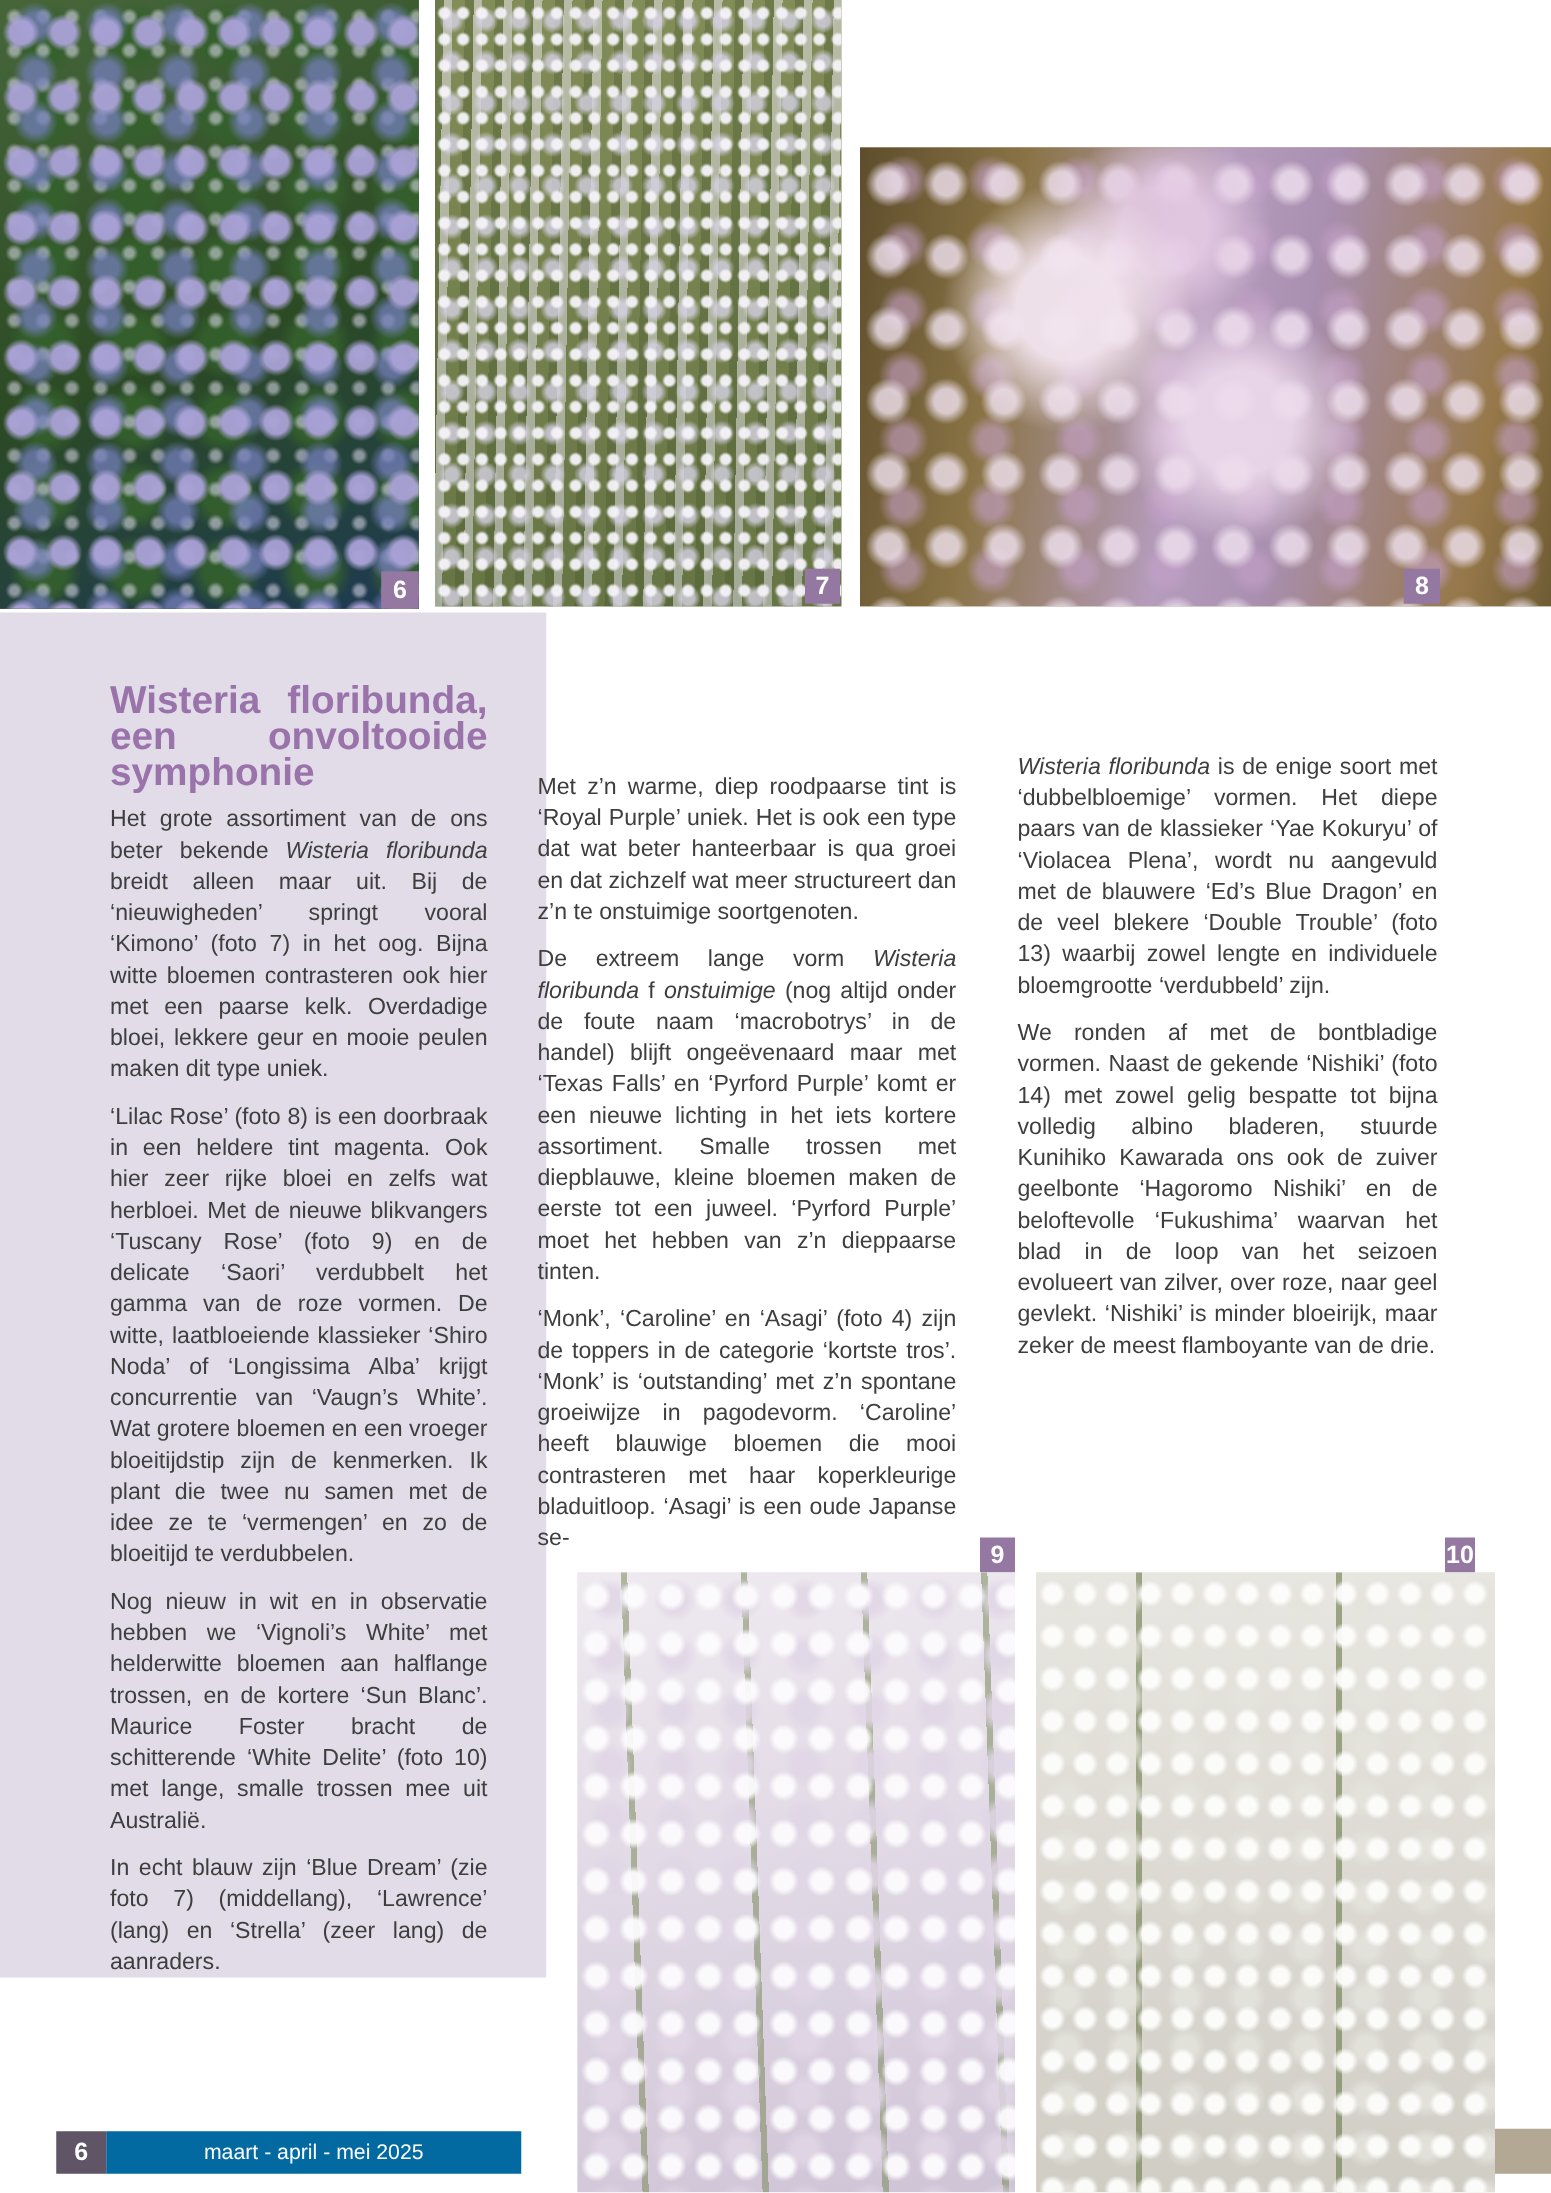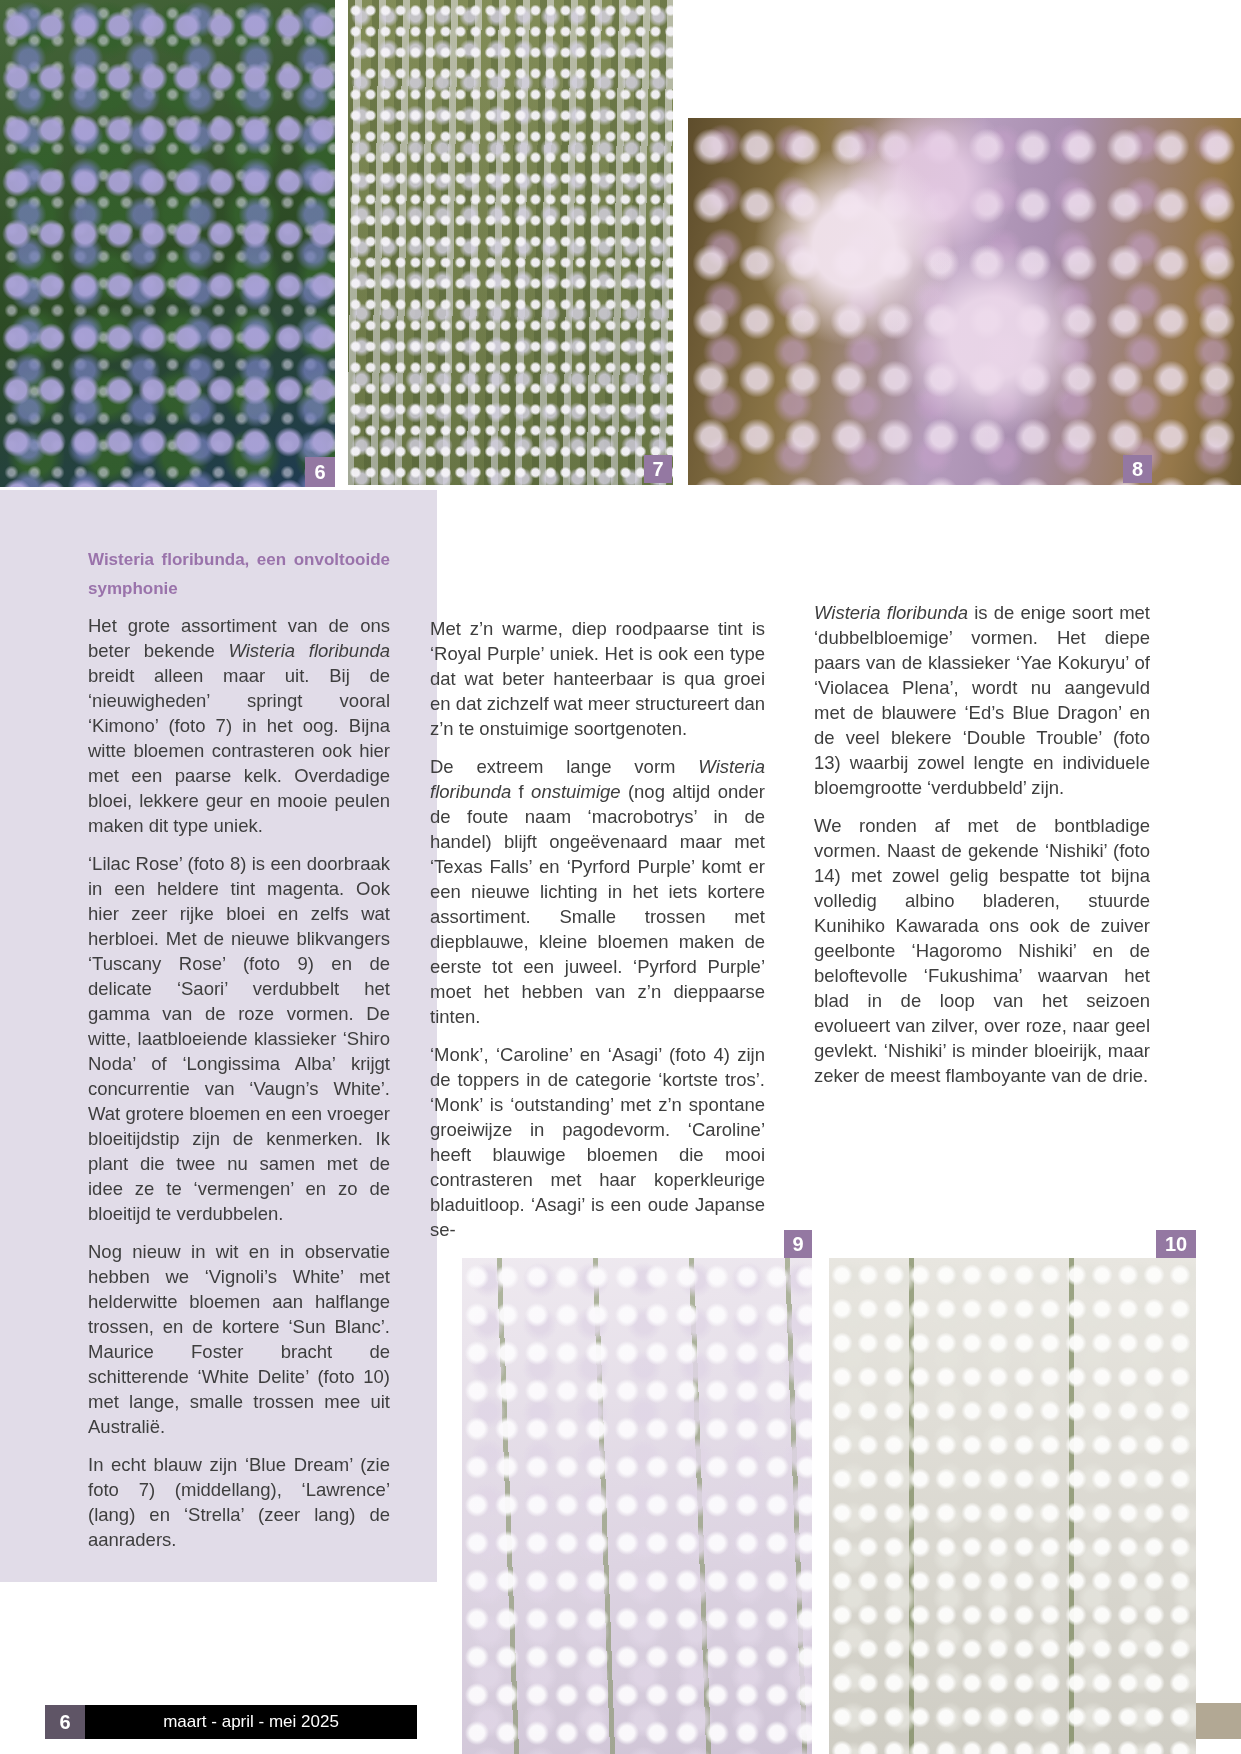--- a/index.html
+++ b/index.html
@@ -71,34 +71,34 @@
     background:#9478a2;
     color:#ffffff;
     font-weight:bold;
     font-size:20px;
     display:flex;align-items:center;justify-content:center;
   }
   .badge-6{left:305px;top:457px;width:30px;height:30px;}
   .badge-7{left:644px;top:455px;width:28px;height:28px;}
   .badge-8{left:1123px;top:455px;width:29px;height:28px;}
   .badge-9{left:784px;top:1230px;width:28px;height:28px;}
-  .badge-10{left:1156px;top:1230px;width:40px;height:28px;}
+  .badge-10{left:1156px;top:1230px;width:24px;height:28px;}
   
   .side-panel{
     position:absolute;
     left:0;top:490px;width:437px;height:1092px;
     background:#e1dce8;
   }
   .side-content{
     position:absolute;
     left:88px;top:545px;width:302px;
   }
   .article-heading{
     color:#9a73ab;
-    font-size:17px;
+    font-size:31px;
     line-height:29px;
     font-weight:bold;
     margin:0 0 10px 0;
   }
   .body-text{
     font-size:18.5px;
     line-height:25px;
     color:#3e3e3e;
     text-align:justify;
     hyphens:auto;
@@ -111,21 +111,21 @@
   .col-middle{left:430px;width:335px;margin-top:16px;}
   .col-right{left:814px;width:336px;}
   
   .footer-square{
     position:absolute;left:45px;top:1705px;width:40px;height:34px;
     background:#5f5566;color:#ffffff;font-size:20px;font-weight:bold;
     display:flex;align-items:center;justify-content:center;
   }
   .footer-bar{
     position:absolute;left:85px;top:1705px;width:332px;height:34px;
-    background:#000000;color:#ffffff;font-size:17px;
+    background:#0369a1;color:#ffffff;font-size:17px;
     display:flex;align-items:center;justify-content:center;
   }
   .footer-right-bar{
     position:absolute;left:1196px;top:1703px;width:45px;height:36px;
     background:#b2a894;
   }
 </style>
 </head>
 <body>
 

